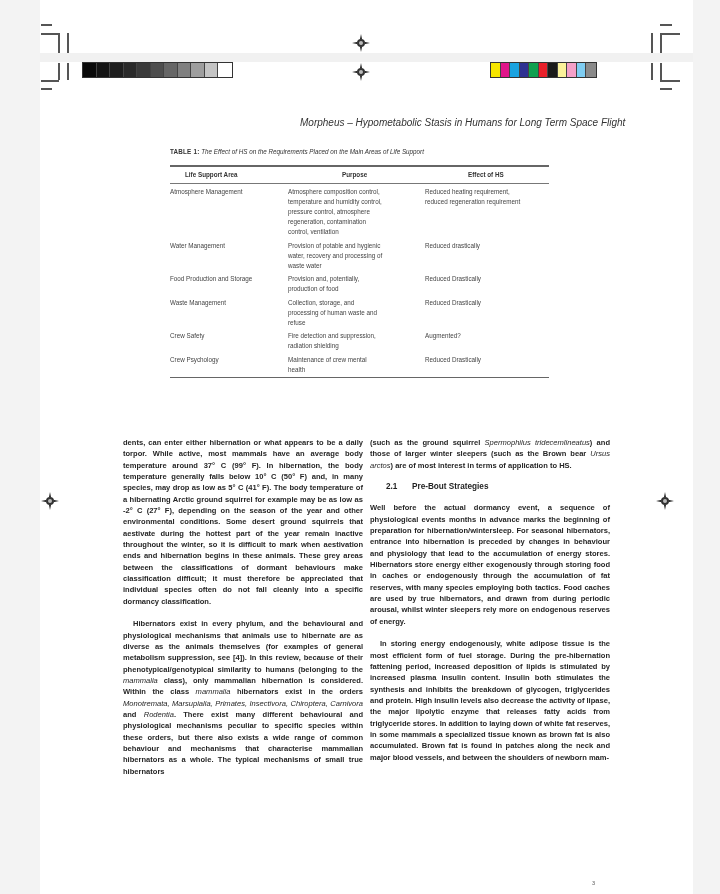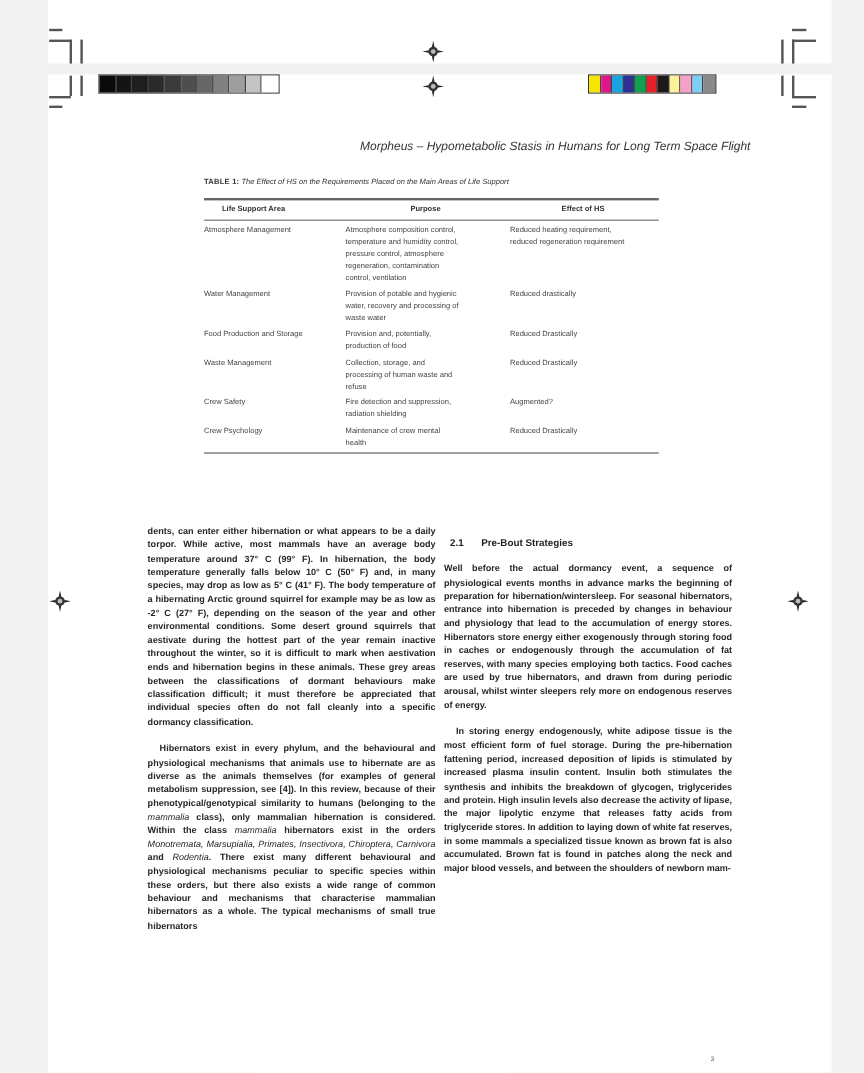--- a/index.html
+++ b/index.html
@@ -59,21 +59,21 @@
       text-align: justify; font-weight: bold;
       -webkit-text-stroke: 0;
     }
     .col p { margin: 0; }
     .col p.indent { text-indent: 10px; }
     .col .gap { height: 11px; }
     .col i { font-weight: normal; font-style: italic; }
     .col-left { left: 123px; }
     .col-right { left: 370px; }
     .section-head {
-      font-size: 8.2px; font-weight: bold; color: #1f1f1f; margin: 10px 0 10px 5px;
+      font-size: 8.2px; font-weight: bold; color: #1f1f1f; margin: 10px 0 10px 16px;
       text-align: left;
     }
     .section-head .num { display: inline-block; width: 26px; }
     .page-number {
       position: absolute; left: 592px; top: 880px; font-size: 5.5px; color: #555;
     }
   </style>
 </head>
 <body>
 
@@ -232,20 +232,21 @@
   <div class="rule-thick" style="margin-top:2px;"></div>
 </div>
 
 <div class="col col-left">
   <p>dents, can enter either hibernation or what appears to be a daily torpor. While active, most mammals have an average body temperature around 37° C (99° F). In hibernation, the body temperature generally falls below 10° C (50° F) and, in many species, may drop as low as 5° C (41° F). The body temperature of a hibernating Arctic ground squirrel for example may be as low as -2° C (27° F), depending on the season of the year and other environmental conditions. Some desert ground squirrels that aestivate during the hottest part of the year remain inactive throughout the winter, so it is difficult to mark when aestivation ends and hibernation begins in these animals. These grey areas between the classifications of dormant behaviours make classification difficult; it must therefore be appreciated that individual species often do not fall cleanly into a specific dormancy classification.</p>
   <div class="gap"></div>
   <p class="indent"><span>Hibernators exist in every phylum, and the behavioural and physiological mechanisms that animals use to hibernate are as diverse as the animals themselves (for examples of general metabolism suppression, see [4]). In this review, because of their phenotypical/genotypical similarity to humans (belonging to the </span><i>mammalia</i><span> class), only mammalian hibernation is considered. Within the class </span><i>mammalia</i><span> hibernators exist in the orders </span><i>Monotremata, Marsupialia, Primates, Insectivora, Chiroptera, Carnivora</i><span> and </span><i>Rodentia</i><span>. There exist many different behavioural and physiological mechanisms peculiar to specific species within these orders, but there also exists a wide range of common behaviour and mechanisms that characterise mammalian hibernators as a whole. The typical mechanisms of small true hibernators</span></p>
 </div>
 
 <div class="col col-right">
+  <p><span>(such as the ground squirrel </span><i>Spermophilus tridecemlineatus</i><span>) and those of larger winter sleepers (such as the Brown bear </span><i>Ursus arctos</i><span>) are of most interest in terms of application to HS.</span></p>
   <div class="section-head">
     <span class="num">2.1</span><span>Pre-Bout Strategies</span>
   </div>
   <p>Well before the actual dormancy event, a sequence of physiological events months in advance marks the beginning of preparation for hibernation/wintersleep. For seasonal hibernators, entrance into hibernation is preceded by changes in behaviour and physiology that lead to the accumulation of energy stores. Hibernators store energy either exogenously through storing food in caches or endogenously through the accumulation of fat reserves, with many species employing both tactics. Food caches are used by true hibernators, and drawn from during periodic arousal, whilst winter sleepers rely more on endogenous reserves of energy.</p>
   <div class="gap"></div>
   <p class="indent">In storing energy endogenously, white adipose tissue is the most efficient form of fuel storage. During the pre-hibernation fattening period, increased deposition of lipids is stimulated by increased plasma insulin content. Insulin both stimulates the synthesis and inhibits the breakdown of glycogen, triglycerides and protein. High insulin levels also decrease the activity of lipase, the major lipolytic enzyme that releases fatty acids from triglyceride stores. In addition to laying down of white fat reserves, in some mammals a specialized tissue known as brown fat is also accumulated. Brown fat is found in patches along the neck and major blood vessels, and between the shoulders of newborn mam-</p>
 </div>
 
 <div class="page-number">3</div>
 

